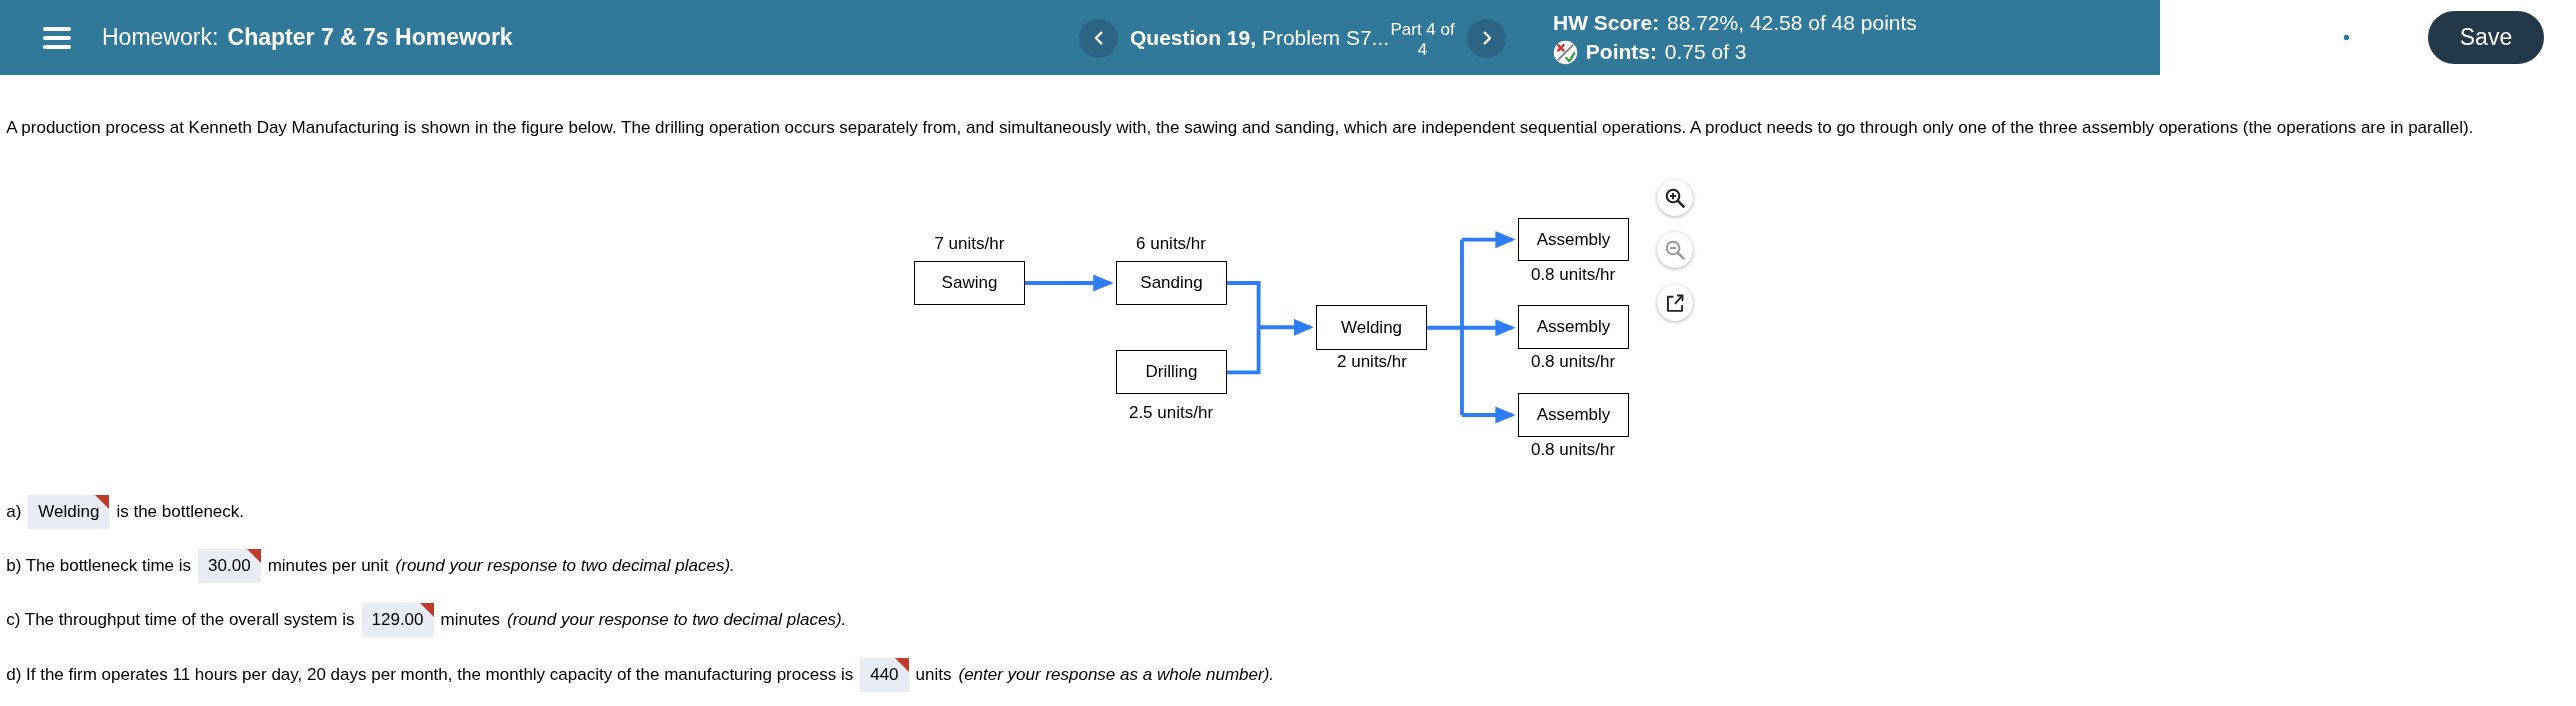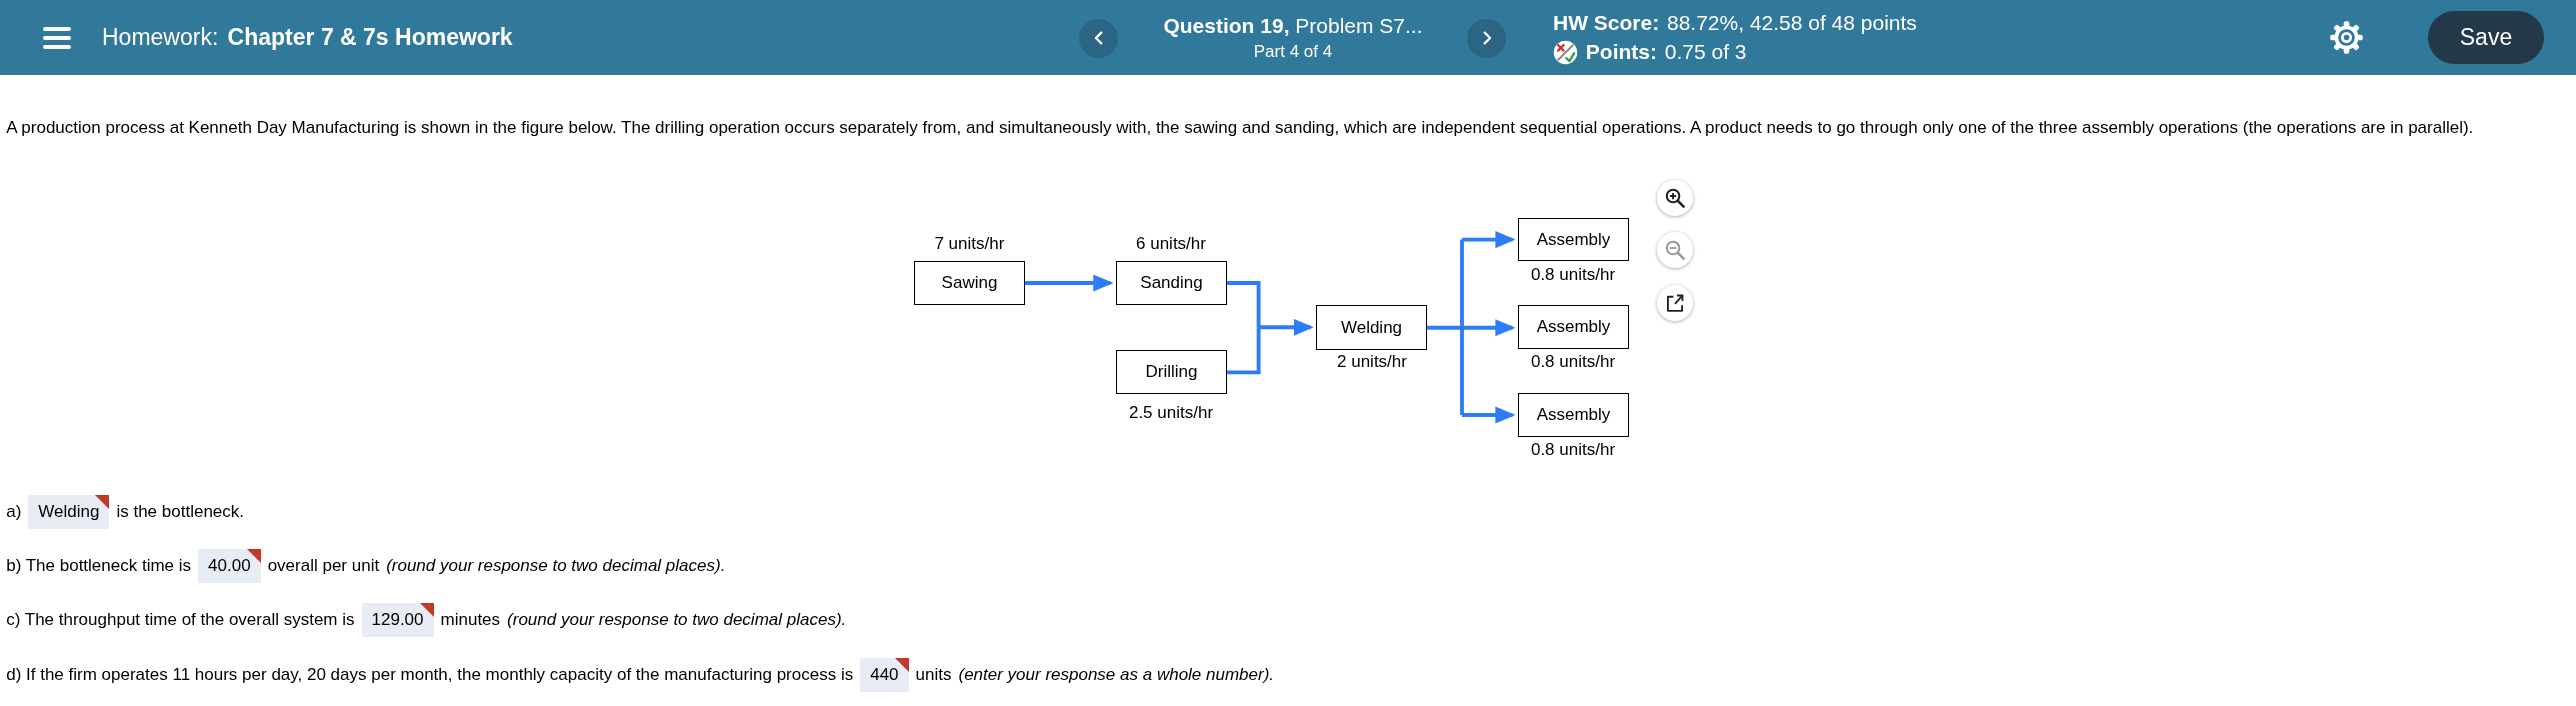--- a/index.html
+++ b/index.html
@@ -4,40 +4,40 @@
 <style>
   html,body{margin:0;padding:0;}
   body{
     width:2576px;height:706px;position:relative;overflow:hidden;
     background:#ffffff;
     font-family:"Liberation Sans","DejaVu Sans",sans-serif;
     color:#000;
   }
   
   .topbar{
-    position:absolute;left:0;top:0;width:2576px;height:75px;
+    position:absolute;left:0;top:0;width:2160px;height:75px;
     background:#31799B;
   }
   .hamburger{
     position:absolute;left:43px;top:20px;width:36px;height:36px;
     background:transparent;border:none;cursor:pointer;padding:0;
   }
   .hamburger .bar{display:block;width:28px;height:3.9px;background:#fff;border-radius:1.9px;margin:4.7px 0;}
   .bar-title{
     position:absolute;left:102px;top:0;height:75px;display:flex;align-items:center;
     color:#fff;font-size:23px;white-space:nowrap;
   }
   .bar-title .bold{font-weight:bold;margin-left:9.3px;}
   .nav-circle{
     position:absolute;top:18.6px;width:39px;height:39px;border-radius:50%;
     background:#2B6583;border:none;cursor:pointer;display:flex;align-items:center;justify-content:center;padding:0;
   }
   .qblock{
     position:absolute;left:1130px;top:0;width:326px;height:75px;
-    display:flex;flex-direction:column;align-items:center;justify-content:center;
+    display:flex;flex-direction:row;align-items:center;justify-content:center;
     color:#fff;text-align:center;
   }
   .qline{font-size:21px;white-space:nowrap;}
   .qline .bold{font-weight:bold;}
   .qpart{font-size:17px;margin-top:4px;}
   .hwblock{
     position:absolute;left:1553px;top:0;height:75px;display:flex;flex-direction:column;justify-content:center;
     color:#fff;font-size:21px;white-space:nowrap;
   }
   .hwline{display:flex;align-items:center;height:28px;}
@@ -224,23 +224,23 @@
   <span>a)</span>
   <span class="ans-box">
     <span>Welding</span>
   </span>
   <span>is the bottleneck.</span>
 </div>
 
 <div class="ansrow" style="top:548px;">
   <span>b) The bottleneck time is</span>
   <span class="ans-box">
-    <span>40.00</span>
-  </span>
-  <span>overall per unit</span>
+    <span>30.00</span>
+  </span>
+  <span>minutes per unit</span>
   <span class="note">(round your response to two decimal places).</span>
 </div>
 
 <div class="ansrow" style="top:602px;">
   <span>c) The throughput time of the overall system is</span>
   <span class="ans-box">
     <span>129.00</span>
   </span>
   <span>minutes</span>
   <span class="note">(round your response to two decimal places).</span>

